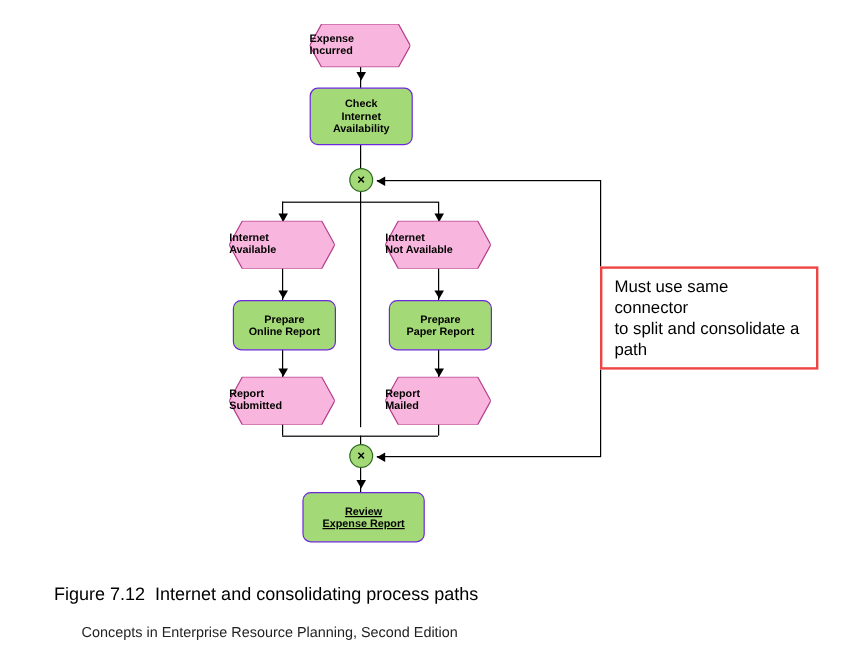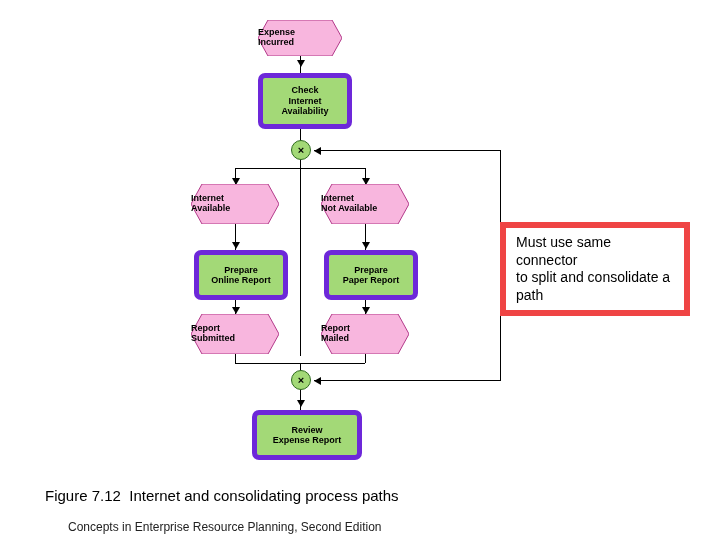--- a/index.html
+++ b/index.html
@@ -1,25 +1,25 @@
 <!DOCTYPE html>
 <html><head>
 <meta charset="utf-8">
 <style>
   html,body{margin:0;padding:0;width:720px;height:540px;background:#fff;font-family:Arial,Helvetica,sans-serif;position:relative;overflow:hidden}
   .stage{position:absolute;left:0;top:0;width:720px;height:540px}
-  .rbox{position:absolute;background:#a3d977;border:5px solid #6d28d9;border-radius:7px;text-align:center;display:flex;align-items:center;justify-content:center;font-size:9px;font-weight:bold;color:#000;line-height:1.15;padding:2px}
+  .rbox{position:absolute;background:#a3d977;border:1px solid #6d28d9;border-radius:7px;text-align:center;display:flex;align-items:center;justify-content:center;font-size:9px;font-weight:bold;color:#000;line-height:1.15;padding:2px}
   .hex{position:absolute}
   .hex svg{display:block}
   .hexlabel{position:absolute;width:100%;text-align:left;font-size:9px;font-weight:bold;color:#000;line-height:1.15}
   .conn{position:absolute;width:18px;height:18px;border:1px solid #2f6b1f;border-radius:50%;background:#a3d977;display:flex;align-items:center;justify-content:center;font-size:11px;font-weight:bold;color:#000}
   .line{position:absolute;background:#000}
   .arrowD{position:absolute;width:0;height:0;border-left:4px solid transparent;border-right:4px solid transparent;border-top:7px solid #000}
   .arrowL{position:absolute;width:0;height:0;border-top:4px solid transparent;border-bottom:4px solid transparent;border-right:7px solid #000}
-  .callout{position:absolute;border:6px solid #ef4444;background:#fff;padding:6px 10px;font-size:14px;line-height:1.25}
+  .callout{position:absolute;border:2px solid #ef4444;background:#fff;padding:6px 10px;font-size:14px;line-height:1.25}
   .caption{position:absolute;font-size:15px}
   .caption b{font-weight:normal}
   .footer{position:absolute;font-size:12px;color:#222}
   .pagenum{position:absolute;font-size:13px;color:#222}
 </style>
 </head>
 <body>
 
 <div class="stage">
 
@@ -96,21 +96,21 @@
     </div>
   <div class="rbox" style="left:194px;top:250px;width:80px;height:36px">
       <span style="white-space: pre-line;">Prepare
 Online Report</span>
     </div>
   <div class="rbox" style="left:324px;top:250px;width:80px;height:36px">
       <span style="white-space: pre-line;">Prepare
 Paper Report</span>
     </div>
   <div class="rbox" style="left:252px;top:410px;width:96px;height:36px">
-      <span style="white-space: pre-line;">Review
+      <span style="white-space: pre-line; text-decoration: underline;">Review
 Expense Report</span>
     </div>
 
   <div class="conn" style="left:291px;top:140px">
       <span>×</span>
     </div>
   <div class="conn" style="left:291px;top:370px">
       <span>×</span>
     </div>
 

